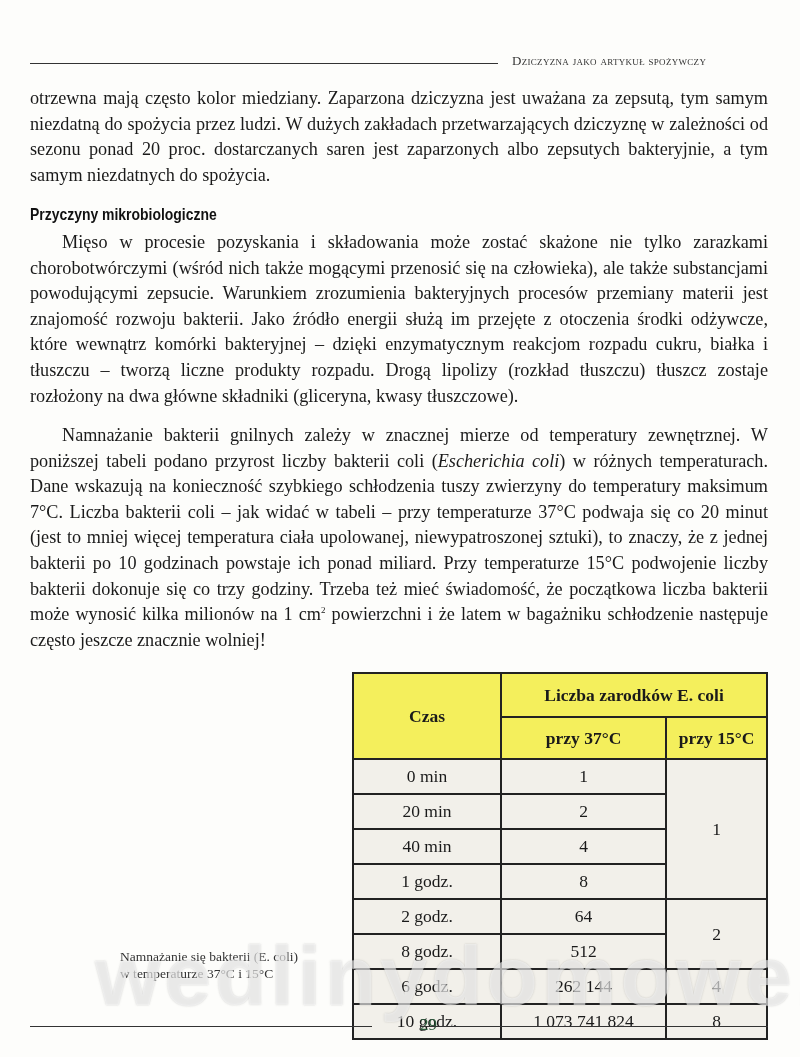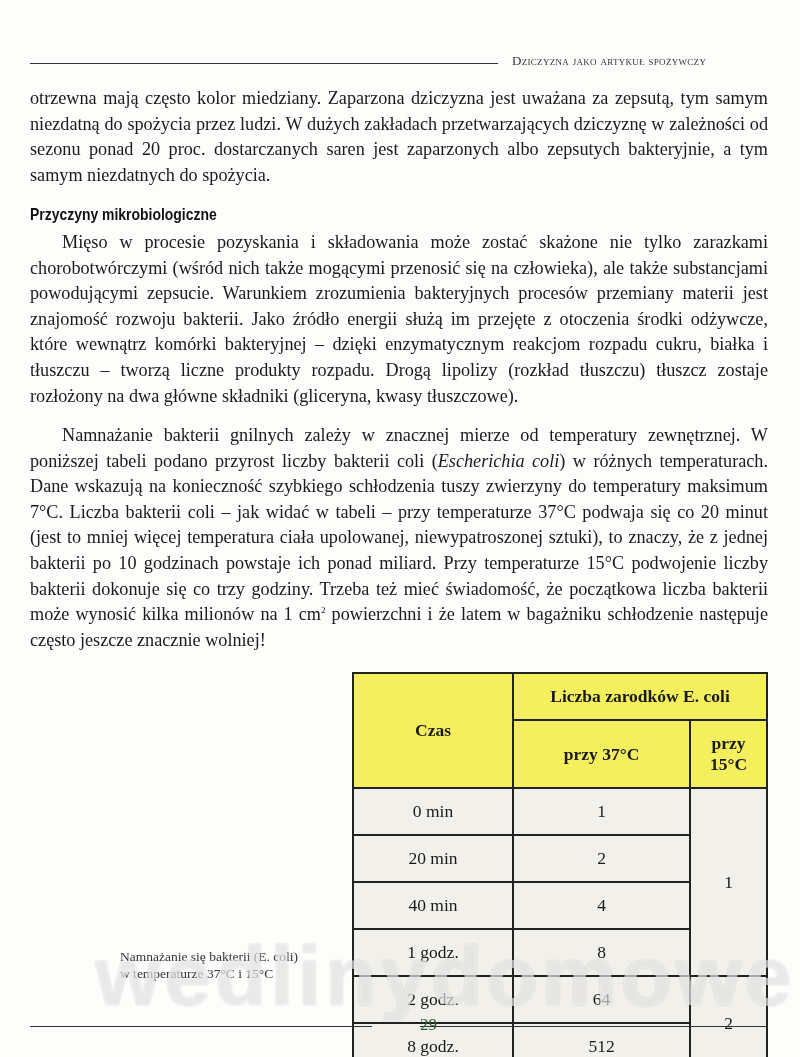--- a/index.html
+++ b/index.html
@@ -8,21 +8,21 @@
   .header-rule { position:absolute; left:30px; top:63px; width:468px; height:1px; background:#333; }
   .running-head { position:absolute; left:512px; top:53px; font-size:13px; font-variant:small-caps; letter-spacing:0.3px; color:#333;text-align:center; }
   .body-text { position:absolute; left:30px; width:738px; font-size:18.2px; line-height:25.6px; text-align:justify; }
   .p1 { top:86px; }
   .heading { position:absolute; left:30px; top:205px; font-family:"Liberation Sans", sans-serif; font-weight:bold; font-size:17px; transform:scaleX(0.82); transform-origin:left; color:#111; }
   .p2 { top:230px; text-indent:32px; }
   .p3 { top:423px; text-indent:32px; }
   .p1 p, .p2 p, .p3 p { margin:0;font-family:Liberation Serif, serif; }
   sup { font-size:9px; line-height:0; }
   table.data { position:absolute; left:352px; top:672px; width:416px; border-collapse:collapse; font-size:17.5px; }
-  table.data td, table.data th { border:2px solid #222; text-align:center; padding:12px; background:#f2f0ea; }
+  table.data td, table.data th { border:2px solid #222; text-align:center; padding:6px; background:#f2f0ea; }
   table.data th { background:#f4ef5c; font-weight:bold; }
   .caption { position:absolute; left:120px; top:948px; width:212px; font-size:13.5px; line-height:17px; color:#333; }
   .foot-rule-l { position:absolute; left:30px; top:1026px; width:342px; height:1px; background:#333; }
   .foot-rule-r { position:absolute; left:420px; top:1026px; width:348px; height:1px; background:#333; }
   .page-num { position:absolute; left:384px; top:1015px; font-size:17px; color:#2a5a3a;margin-left:36px; }
   .watermark { position:absolute; left:95px; top:928px; font-family:"Liberation Sans", sans-serif; font-weight:bold; font-size:84px; letter-spacing:4px; color:rgba(255,255,255,0.55); text-shadow:0 0 2px rgba(120,120,120,0.35); pointer-events:none; }
 </style>
 </head>
 <body>
 

